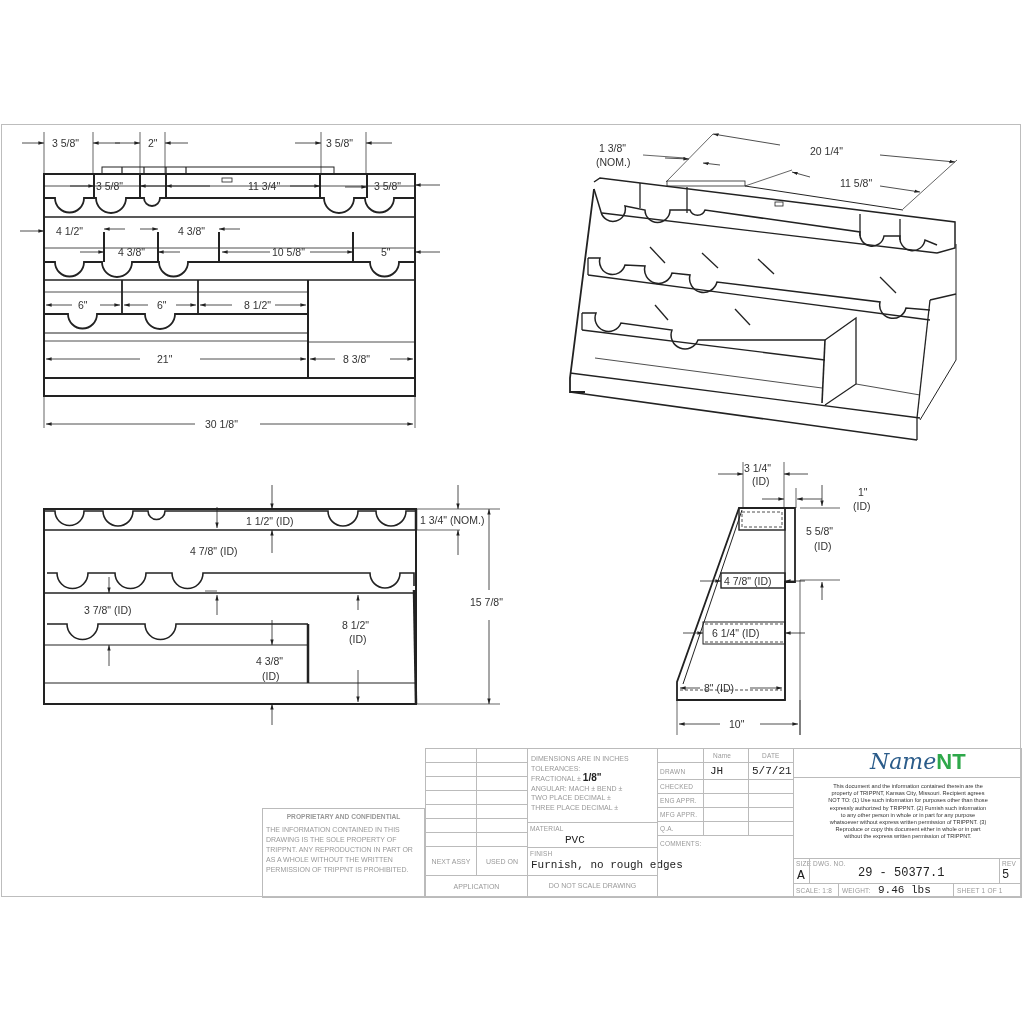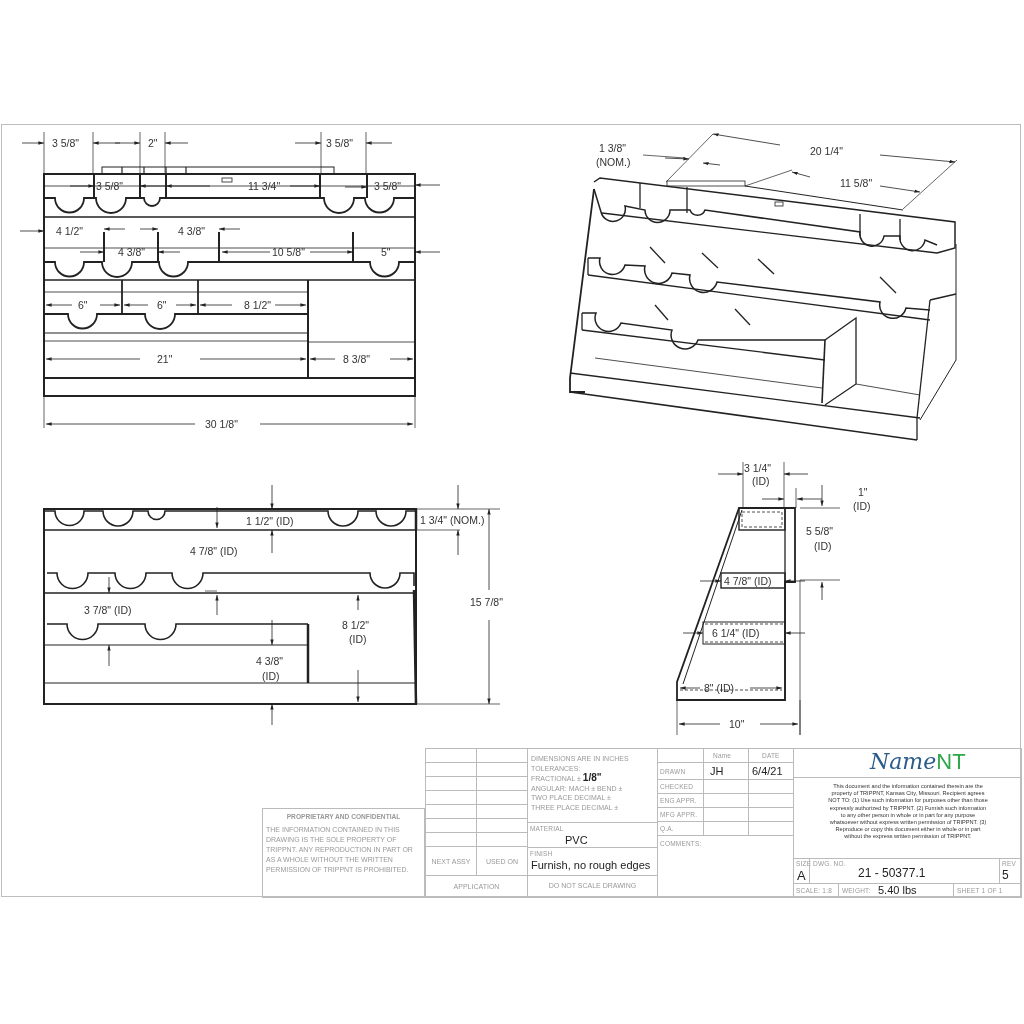--- a/index.html
+++ b/index.html
@@ -3,25 +3,25 @@
 <meta charset="utf-8">
 <style>
   html,body{margin:0;padding:0;background:#fff;}
   body{width:1024px;height:1024px;position:relative;overflow:hidden;font-family:"Liberation Sans",sans-serif;color:#222;}
   .sheet{position:absolute;left:1px;top:124px;width:1020px;height:773px;border:1.5px solid #bdbdbd;box-sizing:border-box;}
   svg.draw{position:absolute;left:0;top:0;}
   .dim{font-family:"Liberation Sans",sans-serif;font-size:10.5px;fill:#333;}
   .tb{position:absolute;font-family:"Liberation Sans",sans-serif;color:#888;}
   .cell{position:absolute;border:1px solid #bbb;box-sizing:border-box;}
   .lbl{position:absolute;font-size:6.5px;color:#999;letter-spacing:0.2px;}
-  .val{position:absolute;font-size:11px;color:#222;}
+  .val{position:absolute;font-size:11px;color:#222;font-family:Liberation Mono, monospace;}
   .big{font-size:13px;color:#222;}
   .small{font-size:7.5px;color:#999;line-height:9.6px;}
   .logo{position:absolute;font-family:"DejaVu Serif",serif;font-style:italic;font-size:22px;color:#2b5c8a;}
-  .logo .nt{font-family:"Liberation Sans",sans-serif;font-style:normal;font-weight:normal;color:#2ea84a;}
+  .logo .nt{font-family:"Liberation Sans",sans-serif;font-style:normal;font-weight:bold;color:#2ea84a;}
   .notice{position:absolute;font-size:5.6px;line-height:7.2px;color:#333;text-align:center;}
 </style>
 </head>
 <body>
 
 <div class="sheet"></div>
 
 <svg class="draw" width="1024" height="1024" viewBox="0 0 1024 1024" fill="none" stroke="#222">
   <defs>
     <marker id="ar" viewBox="0 0 10 10" refX="10" refY="5" markerWidth="7" markerHeight="7" orient="auto-start-reverse">
@@ -346,21 +346,21 @@
     <div class="cell" style="left:703px;top:748px;width:46px;height:15px;"></div>
     <div class="cell" style="left:748px;top:748px;width:46px;height:15px;"></div>
     <div class="lbl" style="left:713px;top:752px;">Name</div>
     <div class="lbl" style="left:762px;top:752px;">DATE</div>
 
     <div class="cell" style="left:657px;top:762px;width:47px;height:18px;"></div>
     <div class="cell" style="left:703px;top:762px;width:46px;height:18px;"></div>
     <div class="cell" style="left:748px;top:762px;width:46px;height:18px;"></div>
     <div class="lbl" style="left:660px;top:768px;">DRAWN</div>
     <div class="val" style="left:710px;top:765px;">JH</div>
-    <div class="val" style="left:752px;top:765px;">6/4/21</div>
+    <div class="val" style="left:752px;top:765px;">5/7/21</div>
 
     <div class="cell" style="left:657px;top:779px;width:47px;height:15px;"></div>
     <div class="cell" style="left:703px;top:779px;width:46px;height:15px;"></div>
     <div class="cell" style="left:748px;top:779px;width:46px;height:15px;"></div>
     <div class="lbl" style="left:660px;top:783px;">CHECKED</div>
 
     <div class="cell" style="left:657px;top:793px;width:47px;height:15px;"></div>
     <div class="cell" style="left:703px;top:793px;width:46px;height:15px;"></div>
     <div class="cell" style="left:748px;top:793px;width:46px;height:15px;"></div>
     <div class="lbl" style="left:660px;top:797px;">ENG APPR.</div>
@@ -382,25 +382,25 @@
   <div class="cell" style="left:793px;top:748px;width:229px;height:30px;"></div>
   <div class="logo" style="left:870px;top:749px;"><span>Name</span><span class="nt">NT</span></div>
   <div class="cell" style="left:793px;top:777px;width:229px;height:82px;"></div>
   <div class="notice" style="left:828px;top:783px;width:160px;">This document and the information contained therein are the property of TRIPPNT, Kansas City, Missouri. Recipient agrees NOT TO: (1) Use such information for purposes other than those expressly authorized by TRIPPNT. (2) Furnish such information to any other person in whole or in part for any purpose whatsoever without express written permission of TRIPPNT. (3) Reproduce or copy this document either in whole or in part without the express written permission of TRIPPNT.</div>
 
   <div class="cell" style="left:793px;top:858px;width:17px;height:26px;"></div>
   <div class="lbl" style="left:796px;top:860px;">SIZE</div>
   <div class="val big" style="left:797px;top:868px;">A</div>
   <div class="cell" style="left:809px;top:858px;width:191px;height:26px;"></div>
   <div class="lbl" style="left:813px;top:860px;">DWG. NO.</div>
-  <div class="val big" style="left:858px;top:866px;font-size:12px;">21 - 50377.1</div>
+  <div class="val big" style="left:858px;top:866px;font-size:12px;">29 - 50377.1</div>
   <div class="cell" style="left:999px;top:858px;width:23px;height:26px;"></div>
   <div class="lbl" style="left:1002px;top:860px;">REV</div>
   <div class="val big" style="left:1002px;top:868px;font-size:12px;">5</div>
 
   <div class="cell" style="left:793px;top:883px;width:46px;height:15px;"></div>
   <div class="lbl" style="left:796px;top:887px;">SCALE: 1:8</div>
   <div class="cell" style="left:838px;top:883px;width:116px;height:15px;"></div>
   <div class="lbl" style="left:842px;top:887px;">WEIGHT:</div>
-  <div class="val" style="left:878px;top:884px;font-size:11px;">5.40 lbs</div>
+  <div class="val" style="left:878px;top:884px;font-size:11px;">9.46 lbs</div>
   <div class="cell" style="left:953px;top:883px;width:69px;height:15px;"></div>
   <div class="lbl" style="left:957px;top:887px;">SHEET 1 OF 1</div>
 </div>
 
 </body></html>

